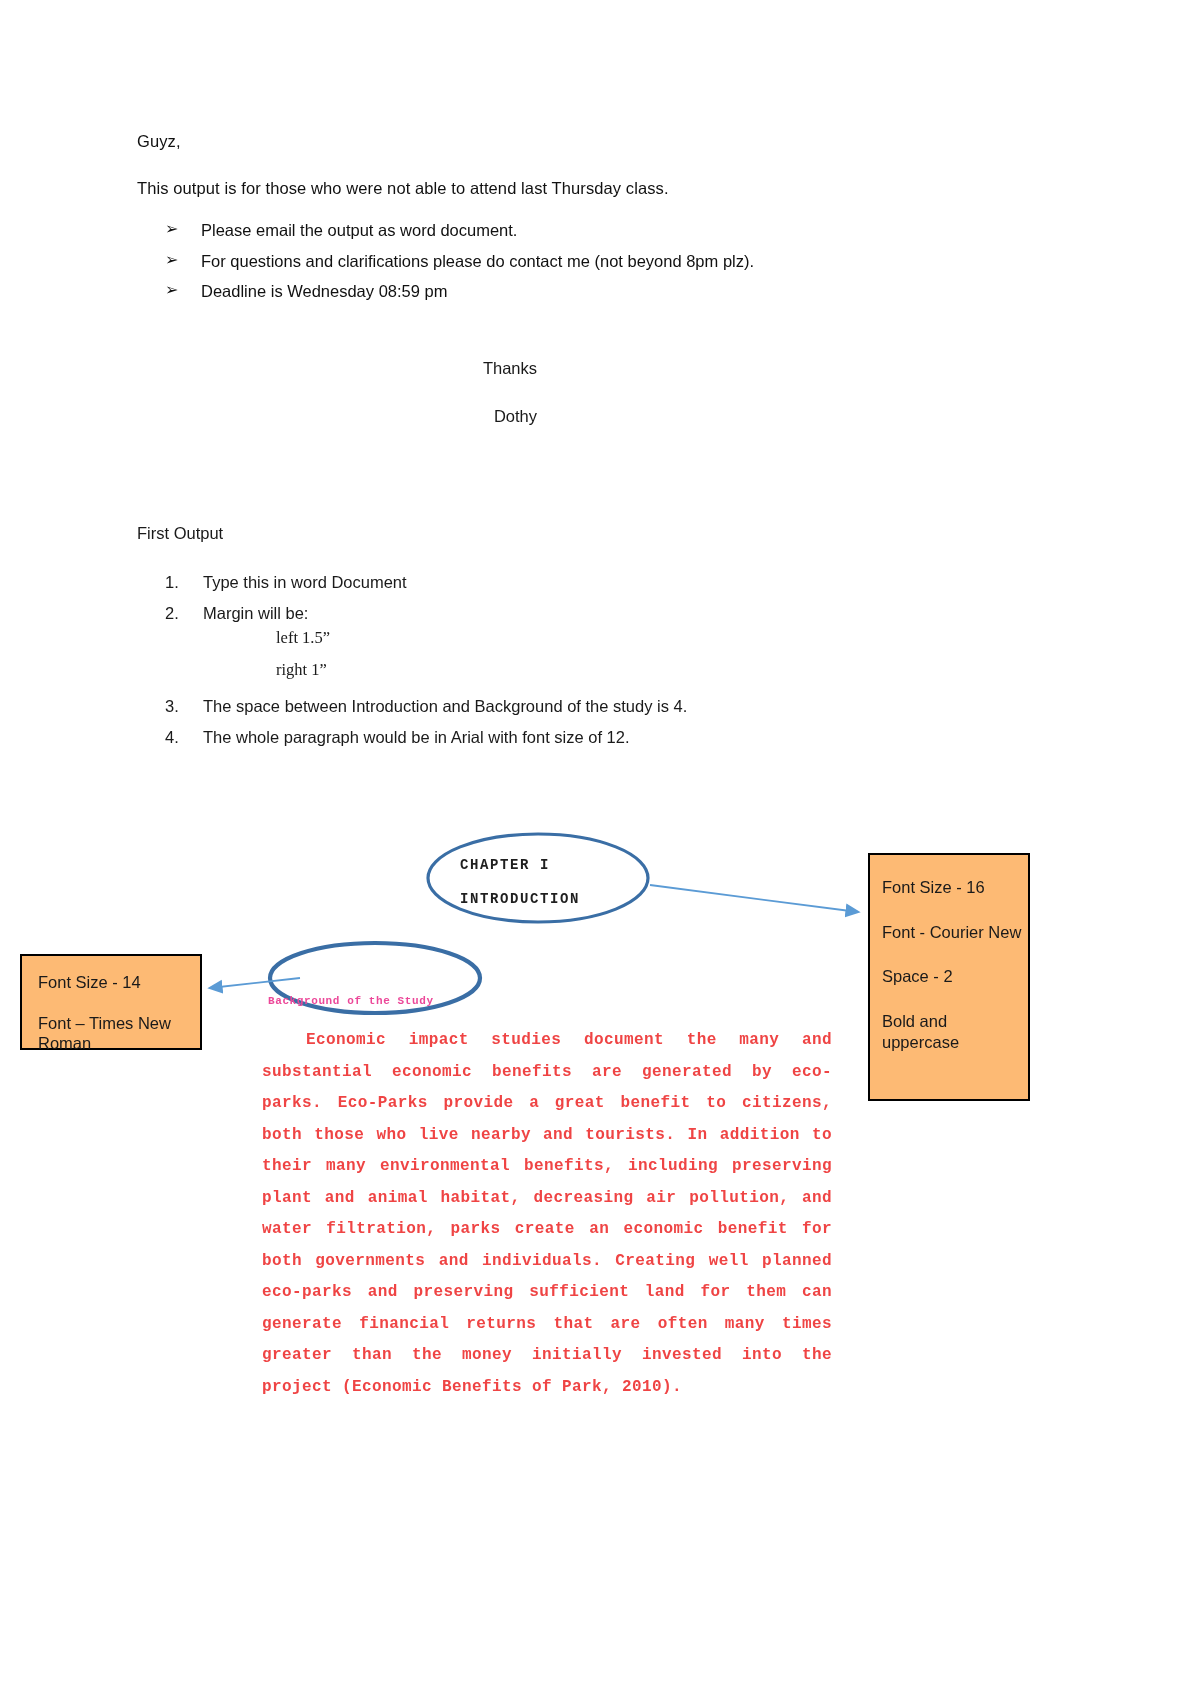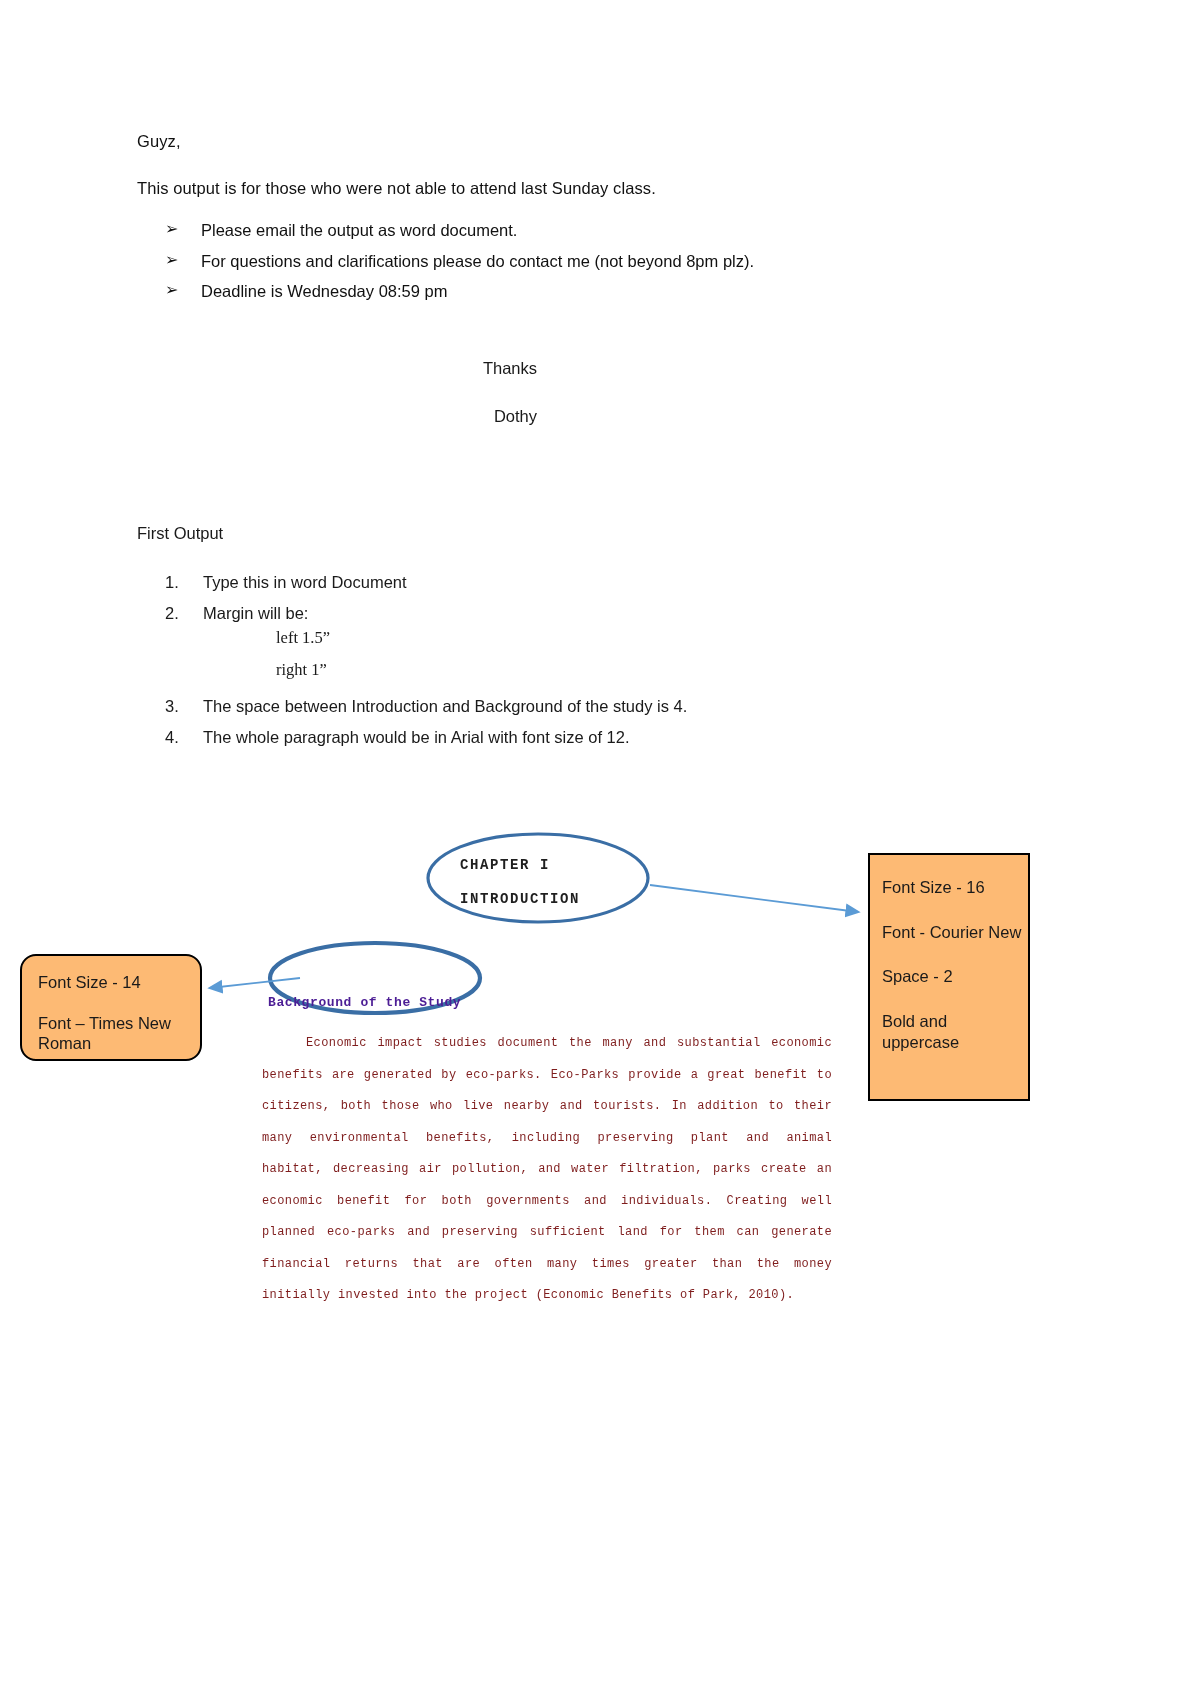--- a/index.html
+++ b/index.html
@@ -129,34 +129,35 @@
   
   .scan-doc {
     position: absolute;
     left: 262px;
     top: 175px;
     width: 570px;
   }
   .scan-heading {
     font-family: "Liberation Mono", "DejaVu Sans Mono", monospace;
     font-weight: bold;
-    font-size: 13px;
+    font-size: 11px;
     letter-spacing: 0.6px;
-    color: #4c1d95;
+    color: #ec4899;
     margin: 0 0 18px 6px;
   }
   .scan-body {
     font-family: "Liberation Mono", "DejaVu Sans Mono", monospace;
-    font-size: 12px;
+    font-size: 16px;
     line-height: 31.5px;
     letter-spacing: 0.4px;
-    color: #7f1d1d;
+    color: #ef4444;
     text-align: justify;
     margin: 0;
     text-indent: 44px;
+    font-weight: bold;
   }
 
   .chapter-title {
     position: absolute;
     left: 460px;
     top: 28px;
     width: 200px;
     font-family: "Liberation Mono", "DejaVu Sans Mono", monospace;
     font-weight: bold;
     font-size: 14px;
@@ -182,34 +183,33 @@
     top: 33px;
     width: 162px;
     height: 248px;
     padding: 22px 0 0 12px;
   }
   .callout-right p { margin-bottom: 24px; }
   .callout-left {
     left: 20px;
     top: 134px;
     width: 182px;
-    height: 107px;
+    height: 96px;
     padding: 16px 0 0 16px;
-    border-radius: 16px;
   }
   .callout-left p { margin-bottom: 20px; }
 </style>
 </head>
 <body>
 
 <div id="page">
 
   <div class="memo">
     <p class="memo-line">Guyz,</p>
-    <p class="memo-line tight">This output is for those who were not able to attend last Sunday class.</p>
+    <p class="memo-line tight">This output is for those who were not able to attend last Thursday class.</p>
     <ul class="arrow-list">
       <li>
         <span class="bullet-glyph">➢</span>
         <span>Please email the output as word document.</span>
       </li>
       <li>
         <span class="bullet-glyph">➢</span>
         <span>For questions and clarifications please do contact me (not beyond 8pm plz).</span>
       </li>
       <li>

